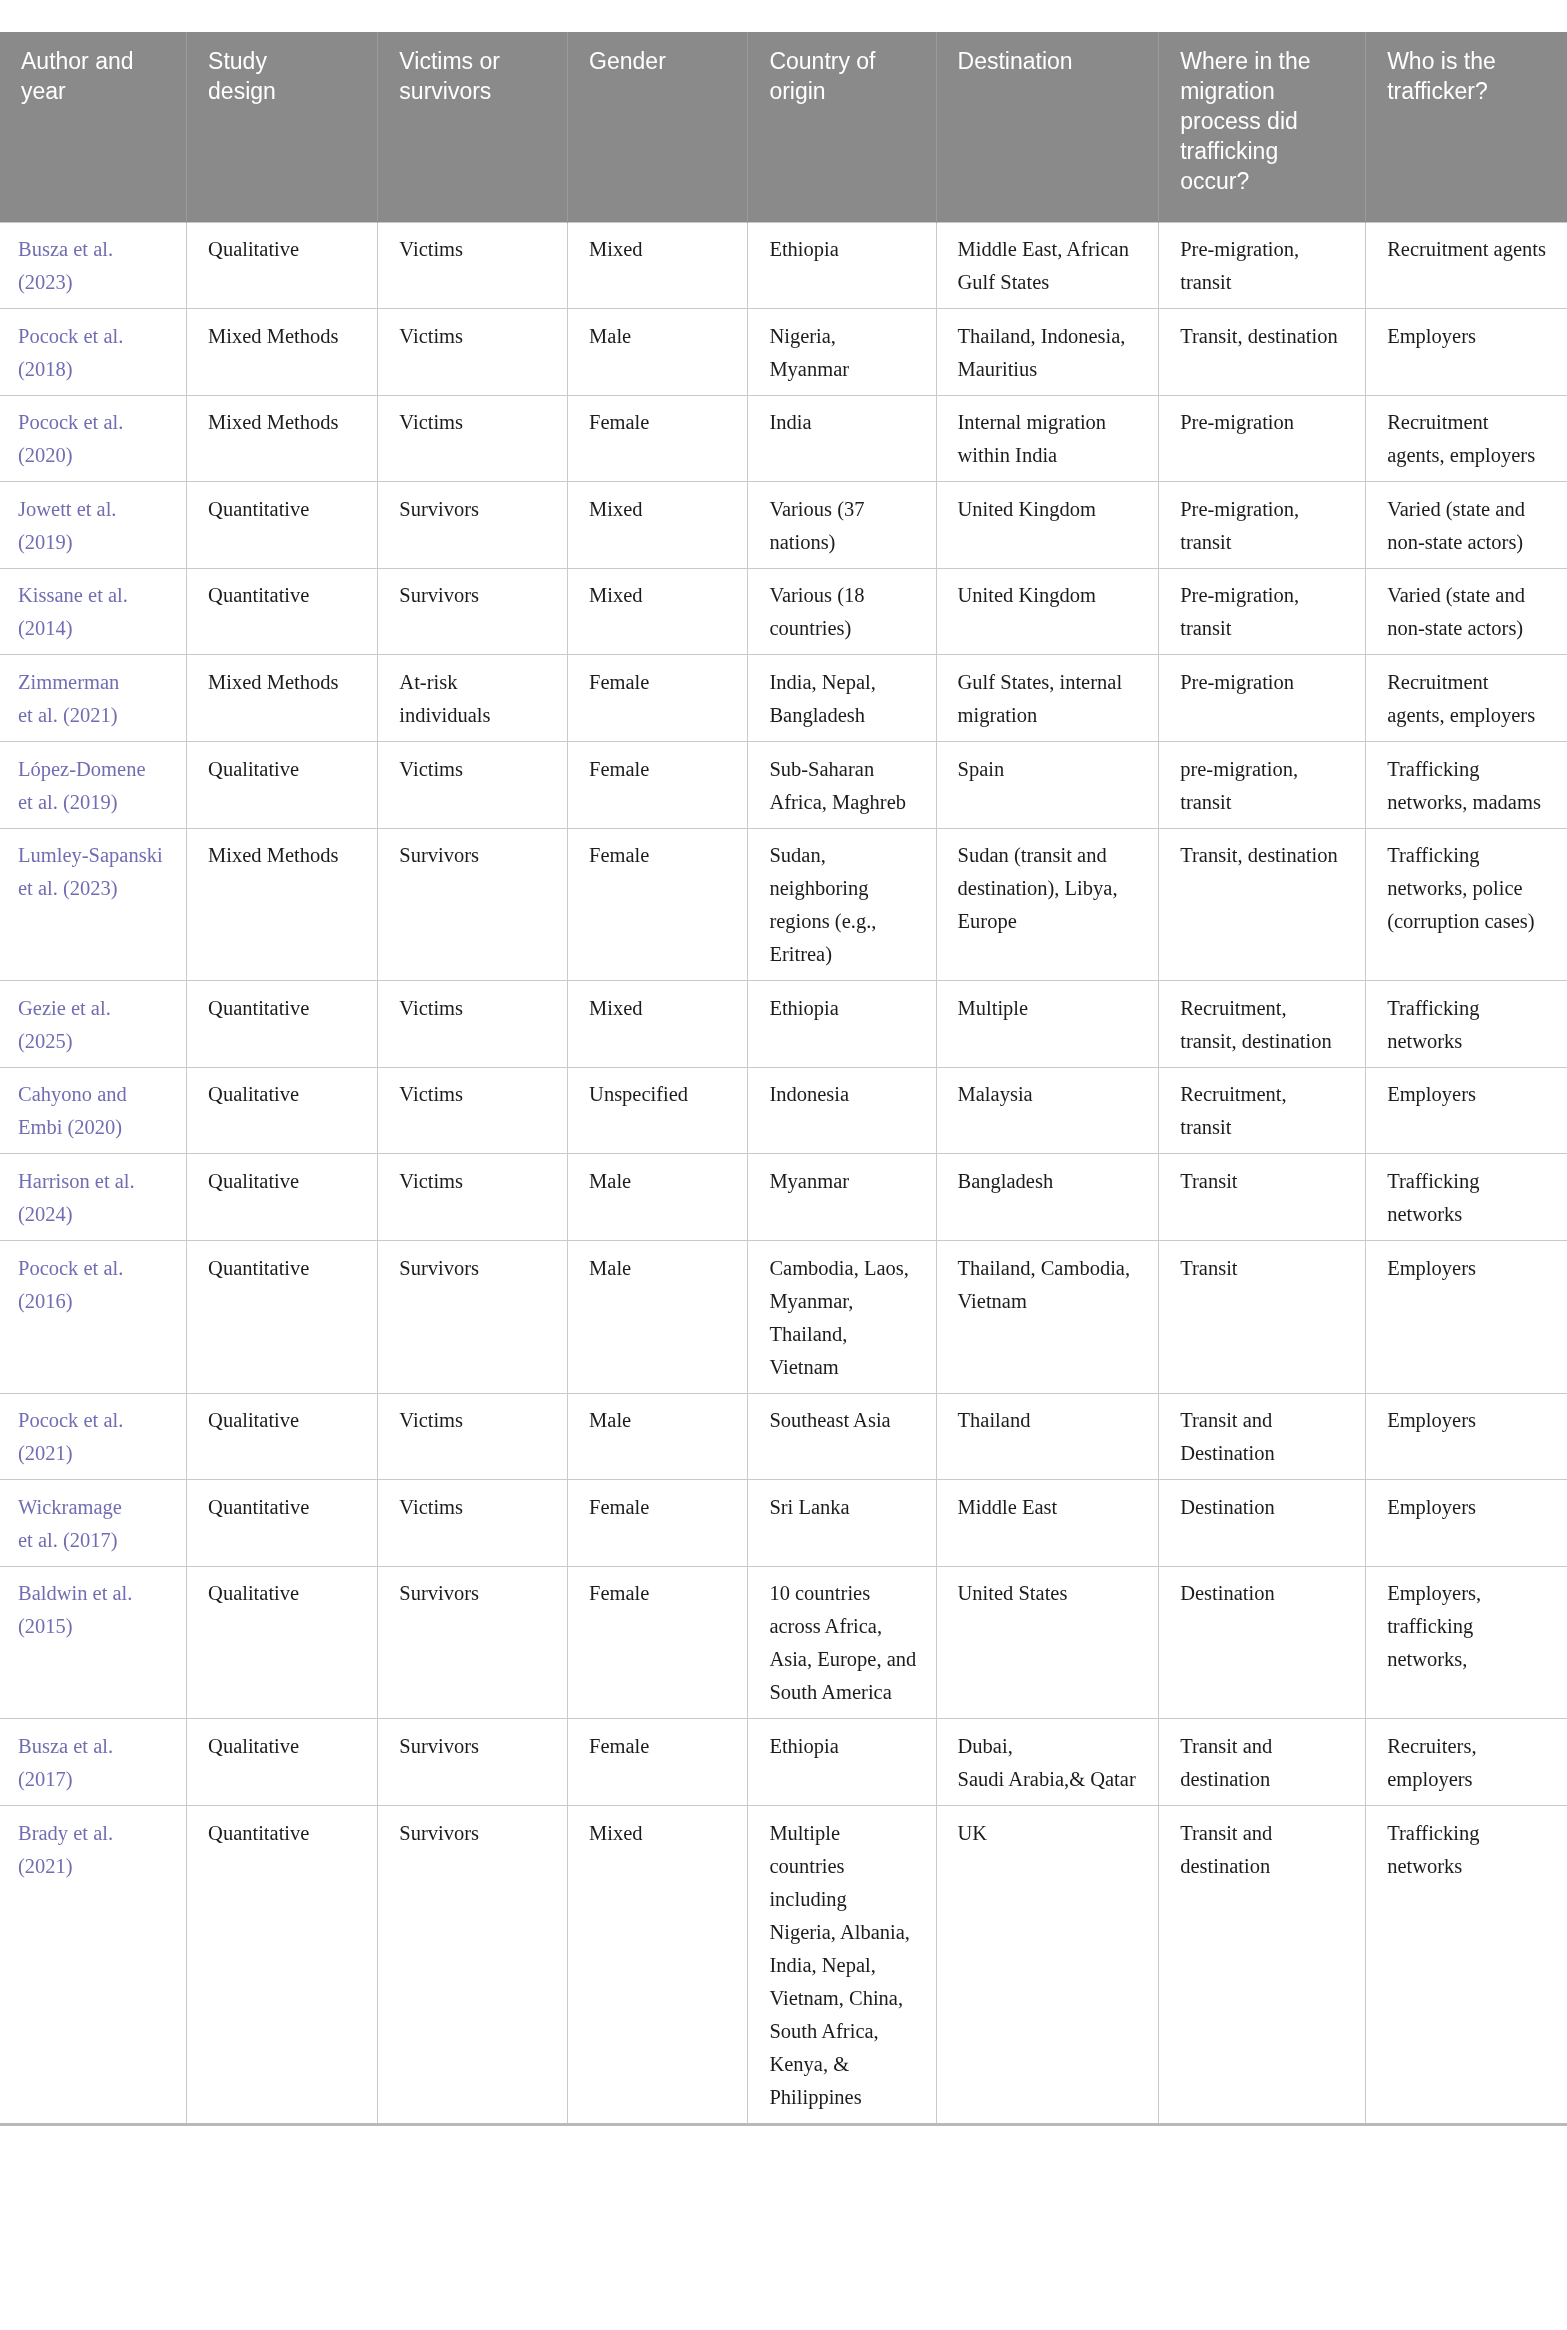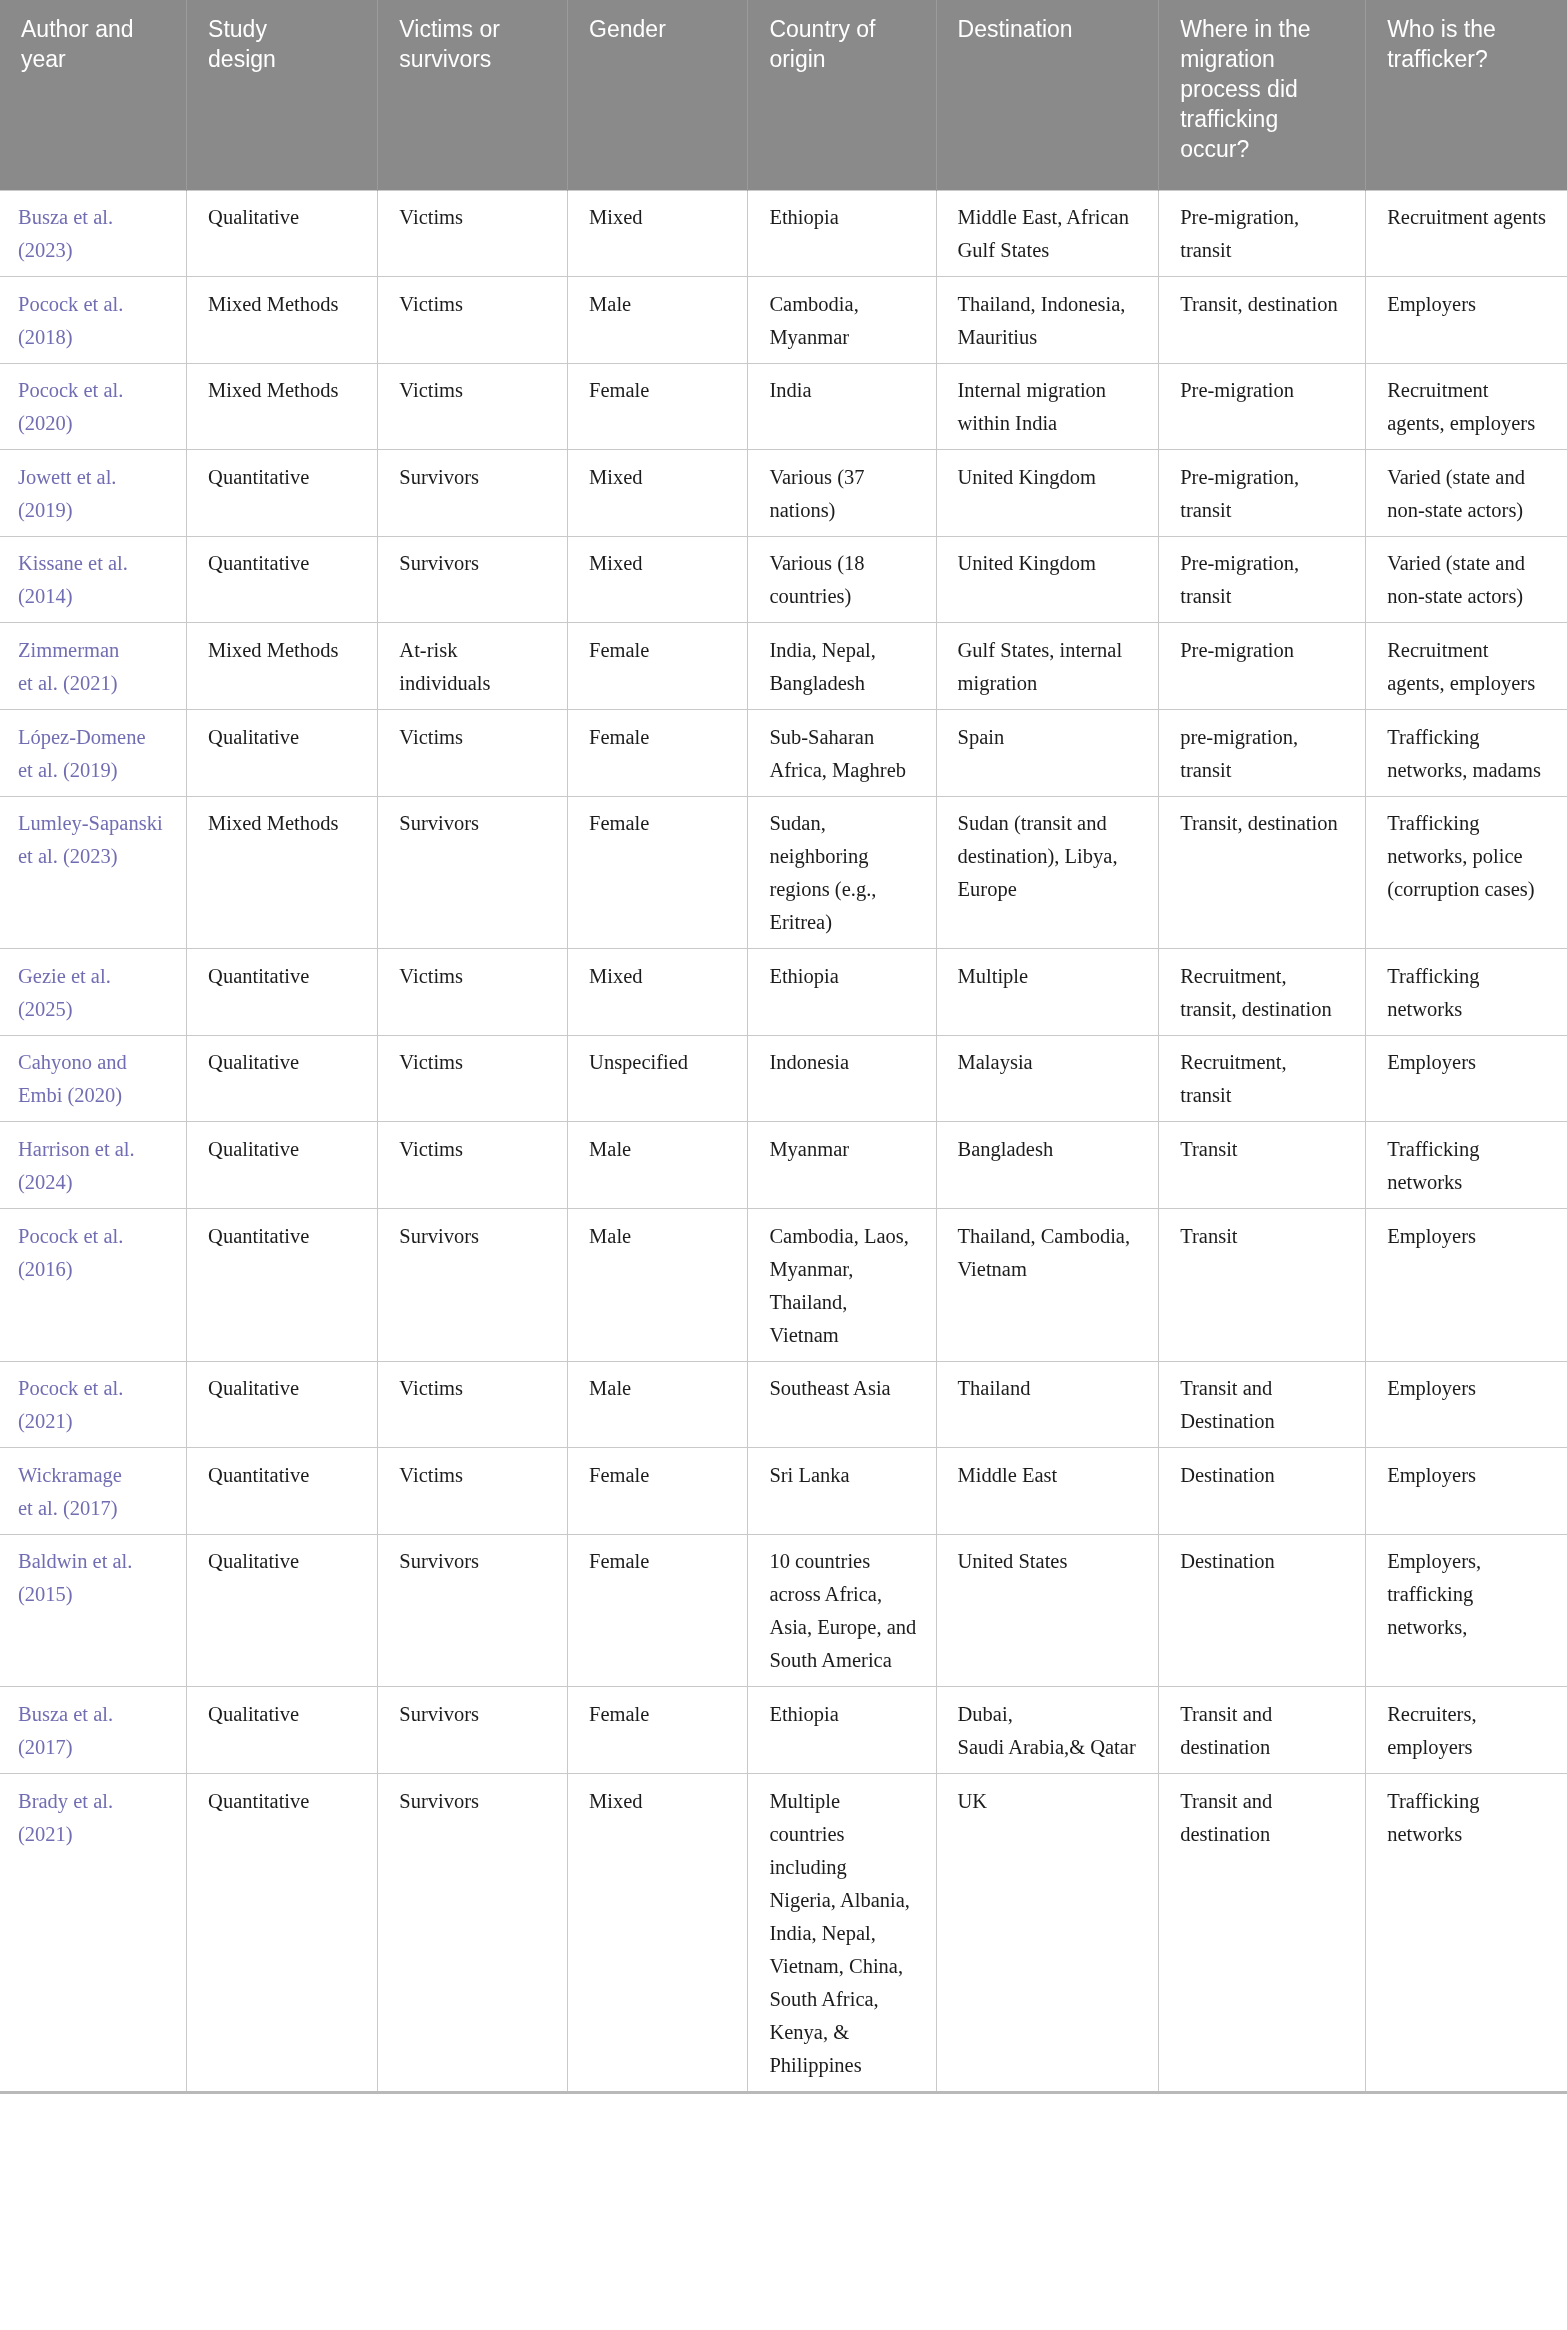--- a/index.html
+++ b/index.html
@@ -11,20 +11,21 @@
   .page {
     width: 1568px;
     background: #ffffff;
     font-family: "Liberation Serif", serif;
     padding-bottom: 15px;
   }
   table.studies {
     width: 1568px;
     border-collapse: collapse;
     table-layout: fixed;
+    margin-top: 32px;
   }
   thead th {
     background: var(--header-bg, #8a8a8a);
     color: var(--header-text, #ffffff);
     font-family: "Liberation Sans", sans-serif;
     font-weight: 400;
     font-size: 23px;
     line-height: 30px;
     text-align: left;
     vertical-align: top;
@@ -94,21 +95,21 @@
           <td>Pre-migration,
 transit</td>
           <td>Recruitment agents</td>
         </tr>
         <tr>
           <td><span class="citation">Pocock et al.
 (2018)</span></td>
           <td>Mixed Methods</td>
           <td>Victims</td>
           <td>Male</td>
-          <td>Cambodia,
+          <td>Nigeria,
 Myanmar</td>
           <td>Thailand, Indonesia,
 Mauritius</td>
           <td>Transit, destination</td>
           <td>Employers</td>
         </tr>
         <tr>
           <td><span class="citation">Pocock et al.
 (2020)</span></td>
           <td>Mixed Methods</td>

